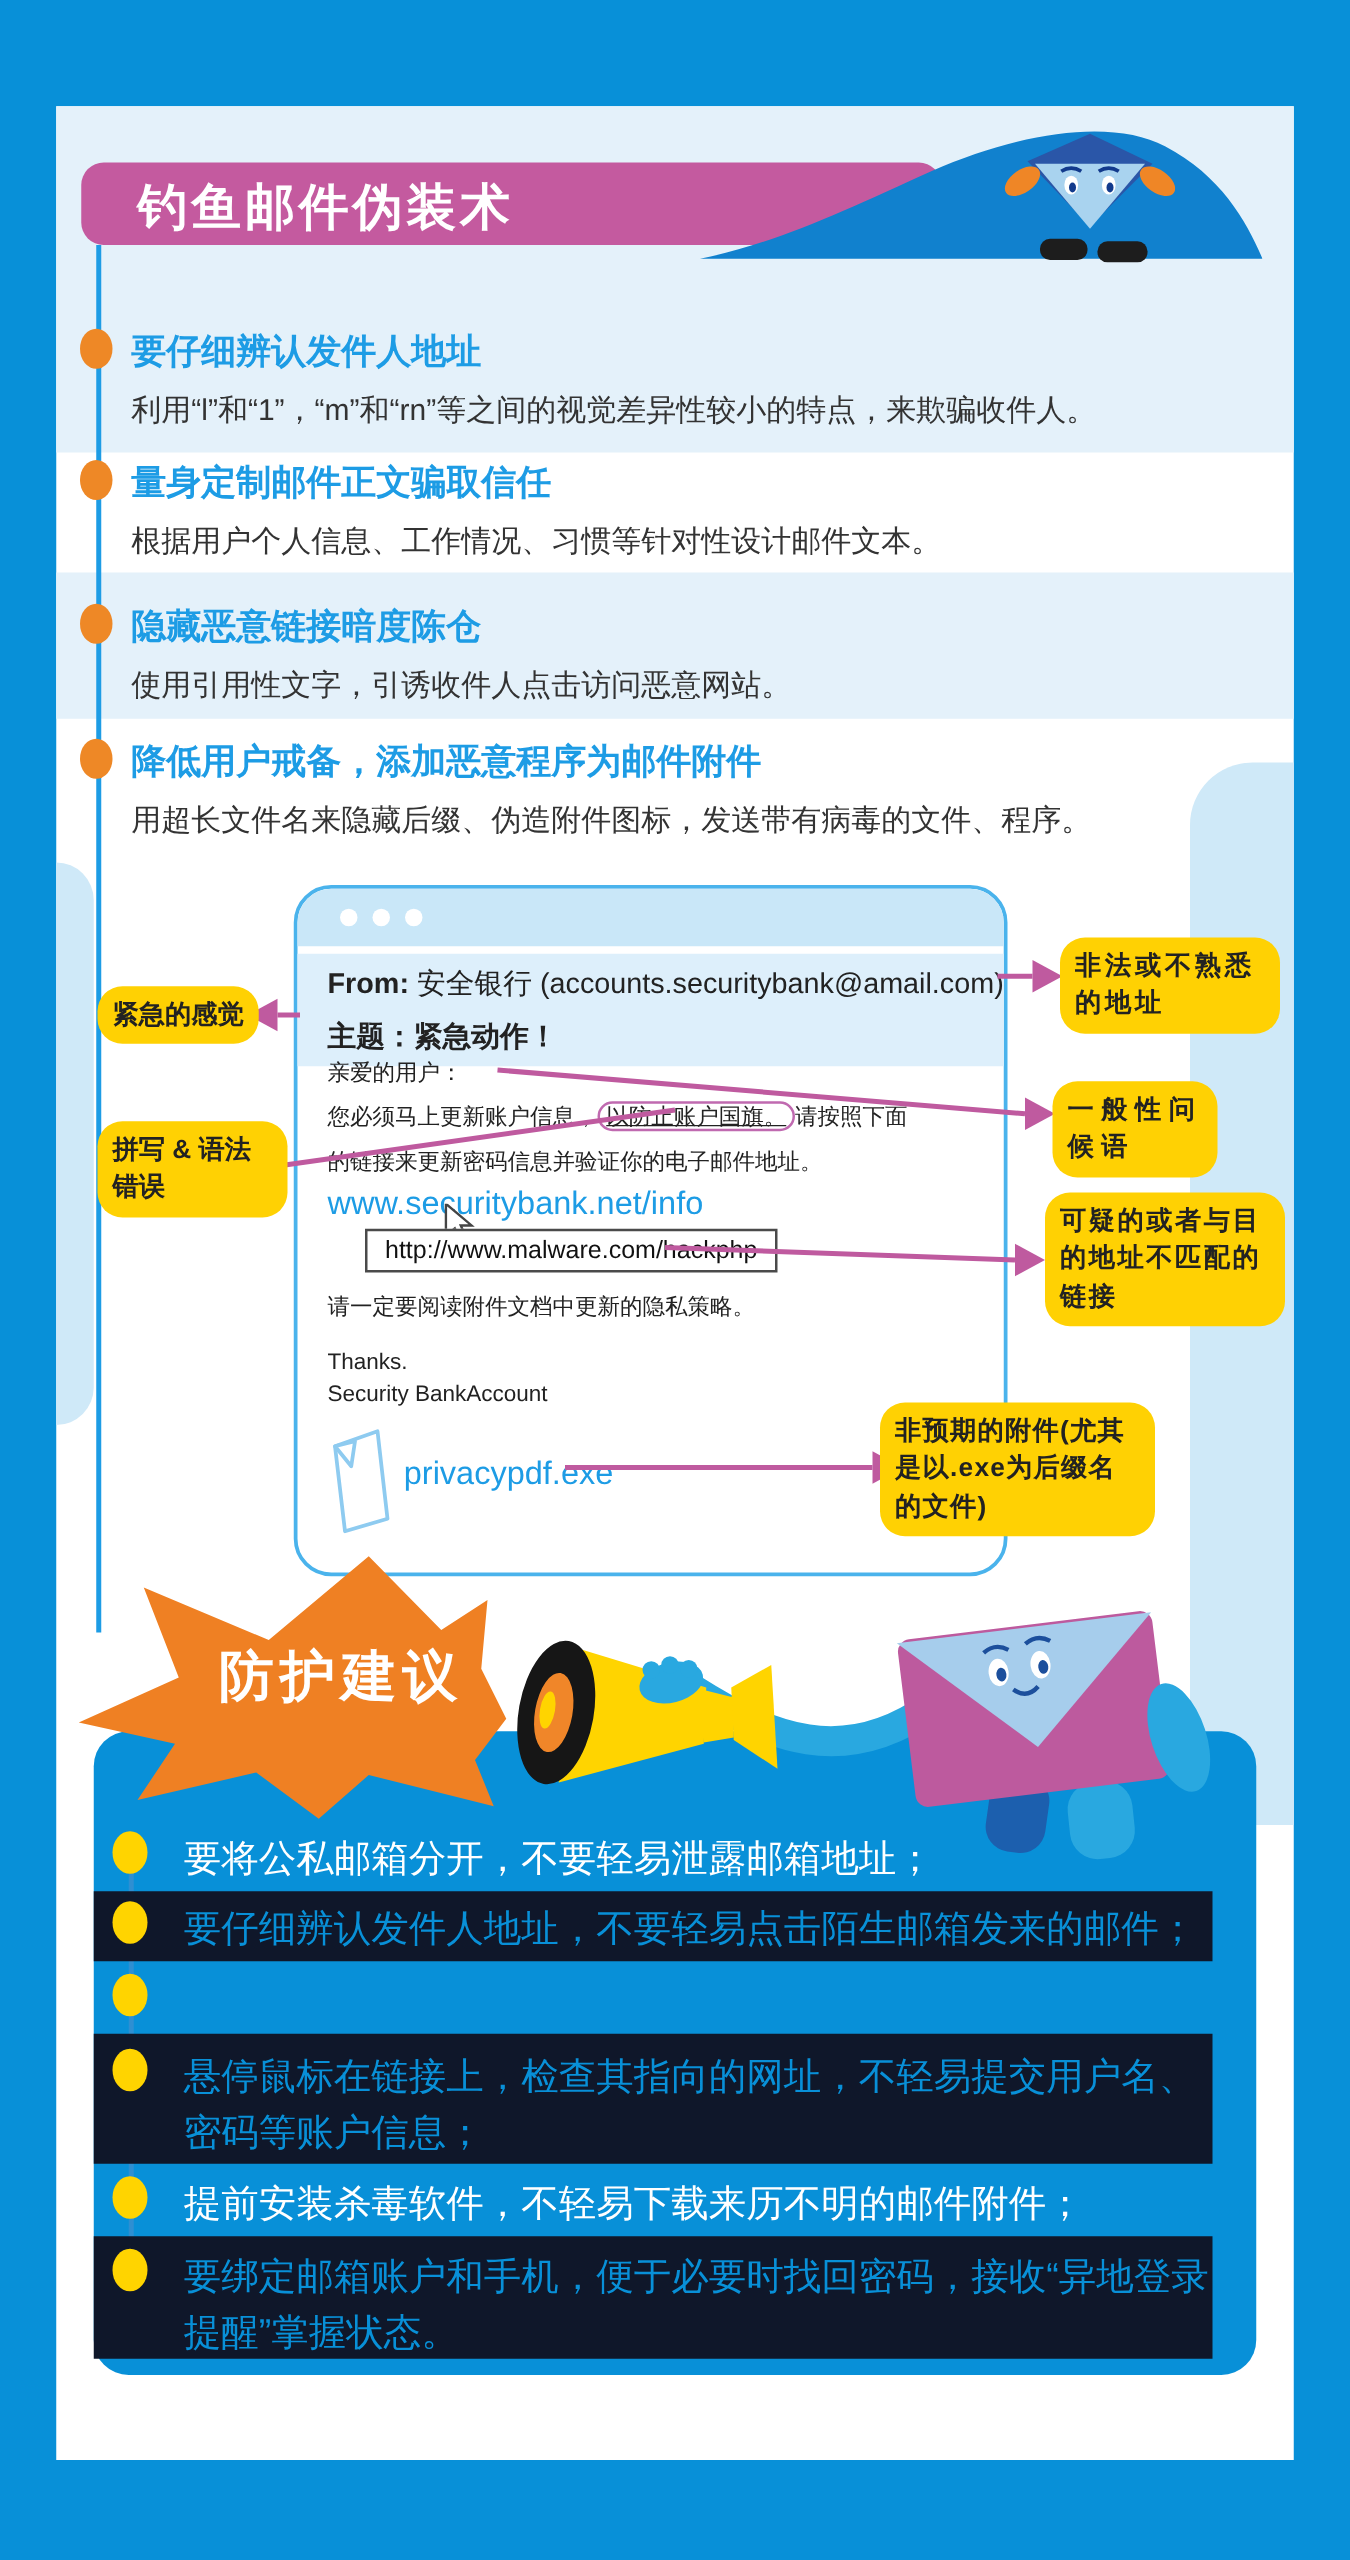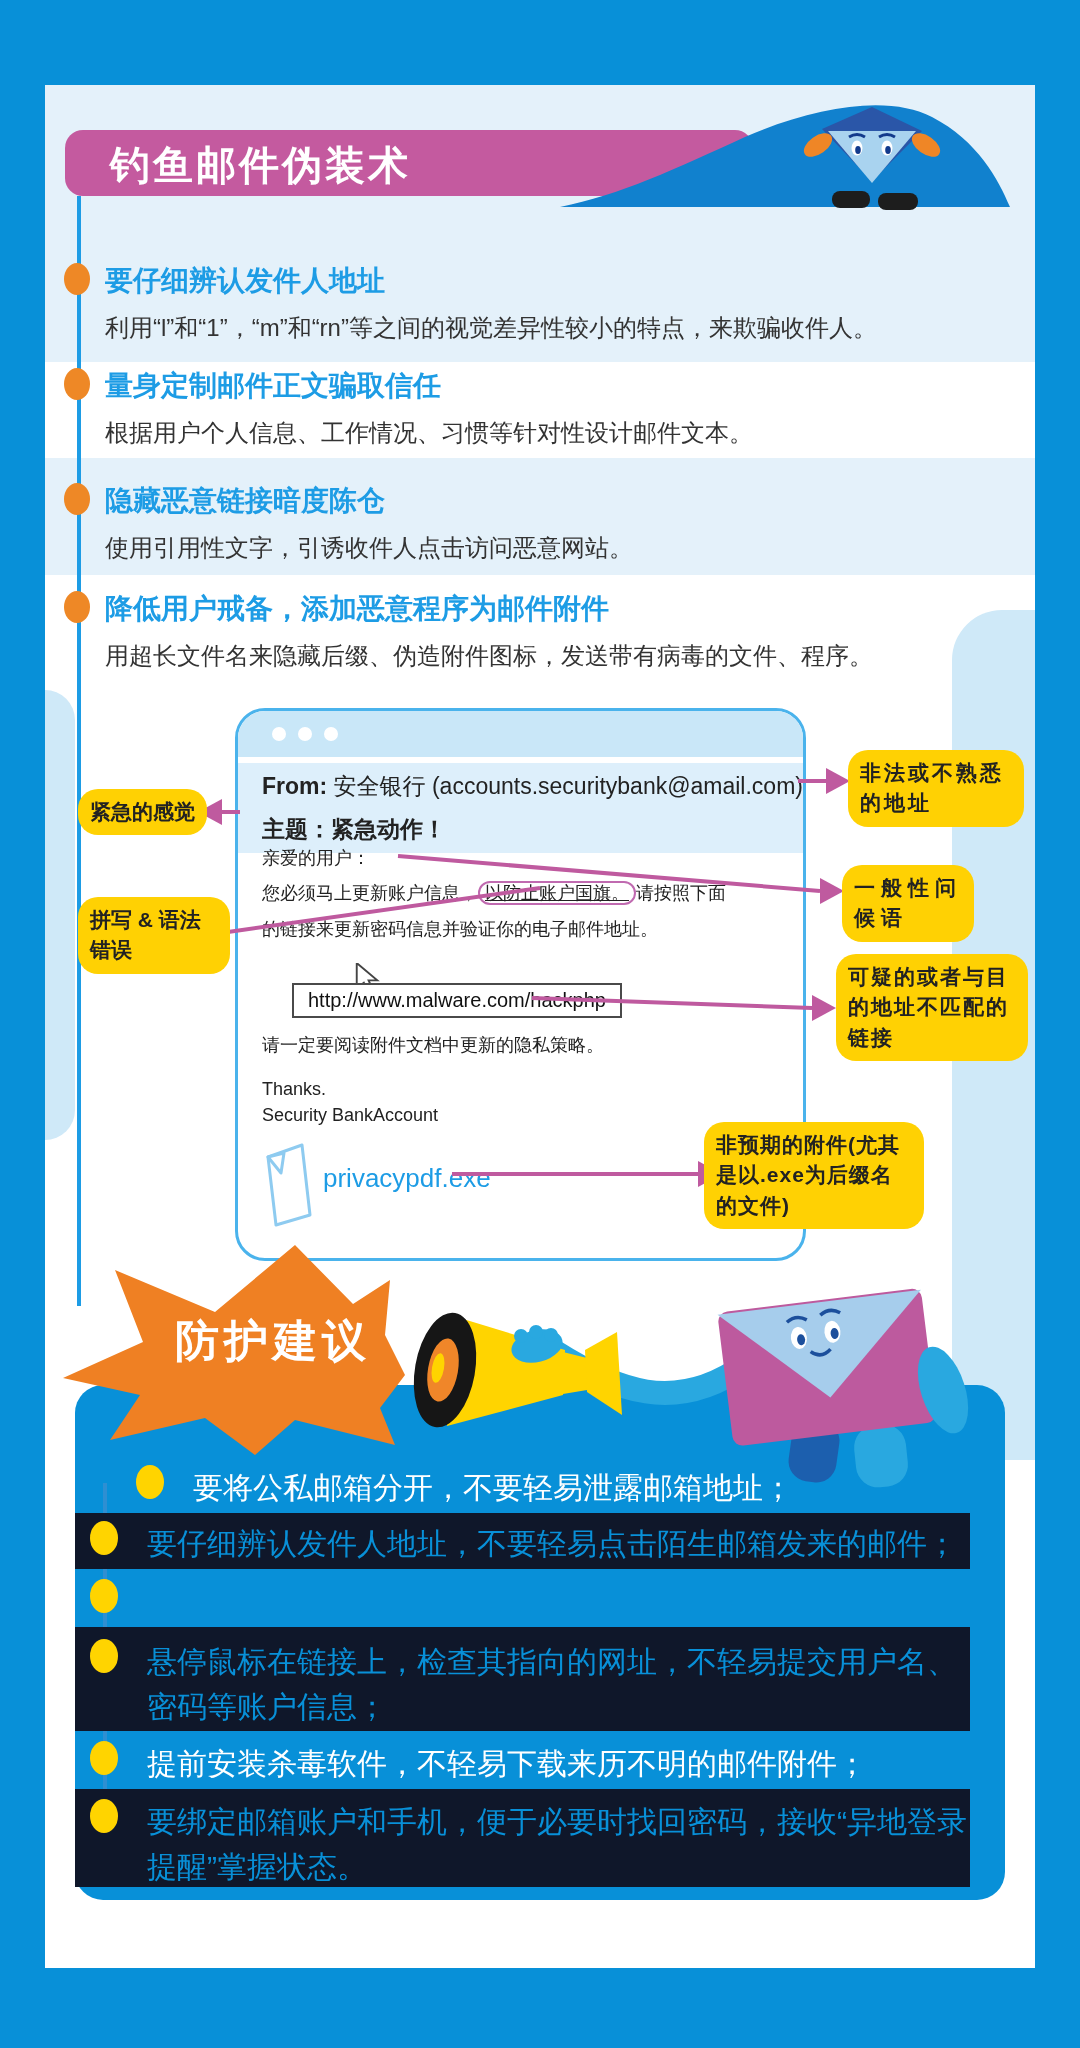--- a/index.html
+++ b/index.html
@@ -110,20 +110,21 @@
     <div class="abs windot" style="left:60px;"></div>
     <div class="abs windot" style="left:86px;"></div>
   </div>
   <div class="abs fromarea">
     <div class="fromline"><b>From:</b><span> 安全银行 (accounts.securitybank@amail.com)</span></div>
     <div class="subjline">主题：紧急动作！</div>
   </div>
   <div class="abs mtext" style="top:135px;">亲爱的用户：</div>
   <div class="abs mtext" style="top:170px;"><span>您必须马上更新账户信息，</span><span class="circled">以防止账户国旗。</span><span>请按照下面</span></div>
   <div class="abs mtext" style="top:206px;">的链接来更新密码信息并验证你的电子邮件地址。</div>
+  <div class="abs maillink" style="top:236px;">www.securitybank.net/info</div>
   <svg class="abs noptr" style="left:116px;top:252px;" width="26" height="30" viewBox="0 0 13 19">
     <polygon points="0,0 0,16 4.5,12.5 7.5,19 10.5,17.5 7.5,11 13,11" fill="#ffffff" stroke="#444" stroke-width="1.2"></polygon>
   </svg>
   <div class="abs tooltip">http://www.malware.com/hackphp</div>
   <div class="abs mtext" style="top:322px;">请一定要阅读附件文档中更新的隐私策略。</div>
   <div class="abs mtext" style="top:368px;">Thanks.</div>
   <div class="abs mtext" style="top:394px;">Security BankAccount</div>
   <svg class="abs noptr" style="left:14px;top:428px;" width="66" height="88" viewBox="0 0 66 88">
     <path d="M16,18 L50,6 L58,76 L24,86 Z" fill="#ffffff" stroke="#8ecbf0" stroke-width="3" stroke-linejoin="round"></path>
     <path d="M16,18 L32,14 L29,34 Z" fill="#ffffff" stroke="#8ecbf0" stroke-width="3" stroke-linejoin="round"></path>
@@ -187,21 +188,21 @@
     <path d="M772,75 Q782,68 792,75" stroke="#1c4f9c" stroke-width="3.5" fill="none"></path>
     <path d="M758,110 Q768,119 778,110" stroke="#1c4f9c" stroke-width="3.5" fill="none"></path>
   </g>
   <ellipse cx="888" cy="150" rx="22" ry="45" fill="#29a8e0" transform="rotate(-18 888 150)"></ellipse>
 </svg>
 
 <div class="abs adv-title">防护建议</div>
 
 <div class="abs advline"></div>
 
-<div class="abs advrow row-blue" style="top:1455px;height:58px;padding-top:10px;box-sizing:border-box;margin-left:46px;">
+<div class="abs advrow row-blue" style="top:1455px;height:58px;padding-top:10px;box-sizing:border-box;">
   <div class="dot"></div>
   <div class="txt" style="white-space:nowrap;">要将公私邮箱分开，不要轻易泄露邮箱地址；</div>
 </div>
 <div class="abs advrow row-white" style="top:1513px;height:56px;padding-top:8px;box-sizing:border-box;">
   <div class="dot"></div>
   <div class="txt" style="white-space:nowrap;">要仔细辨认发件人地址，不要轻易点击陌生邮箱发来的邮件；</div>
 </div>
 <div class="abs advrow row-blue" style="top:1569px;height:58px;padding-top:10px;box-sizing:border-box;">
   <div class="dot"></div>
 </div>

